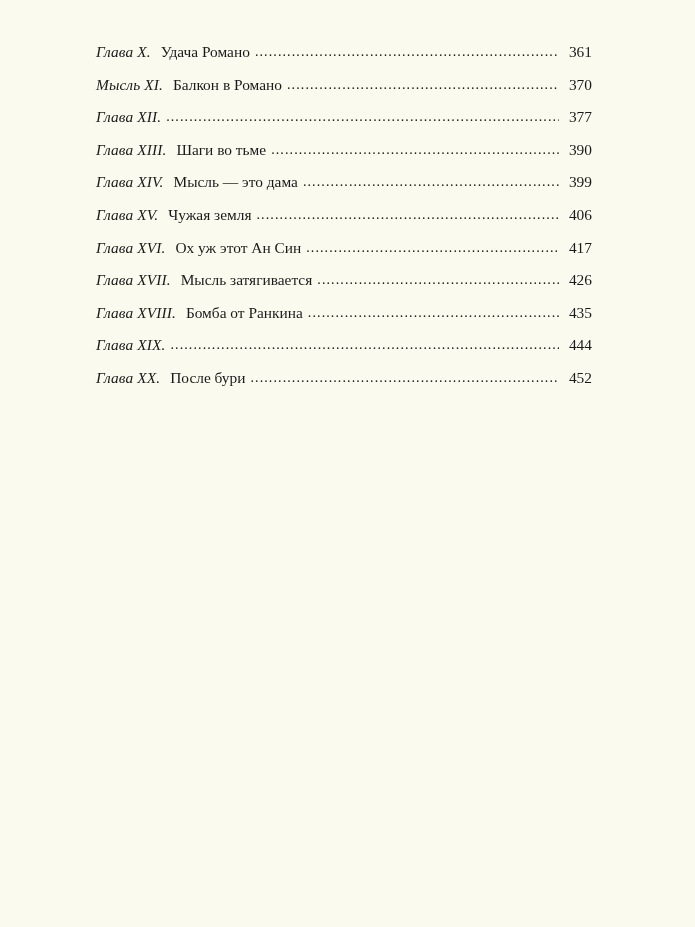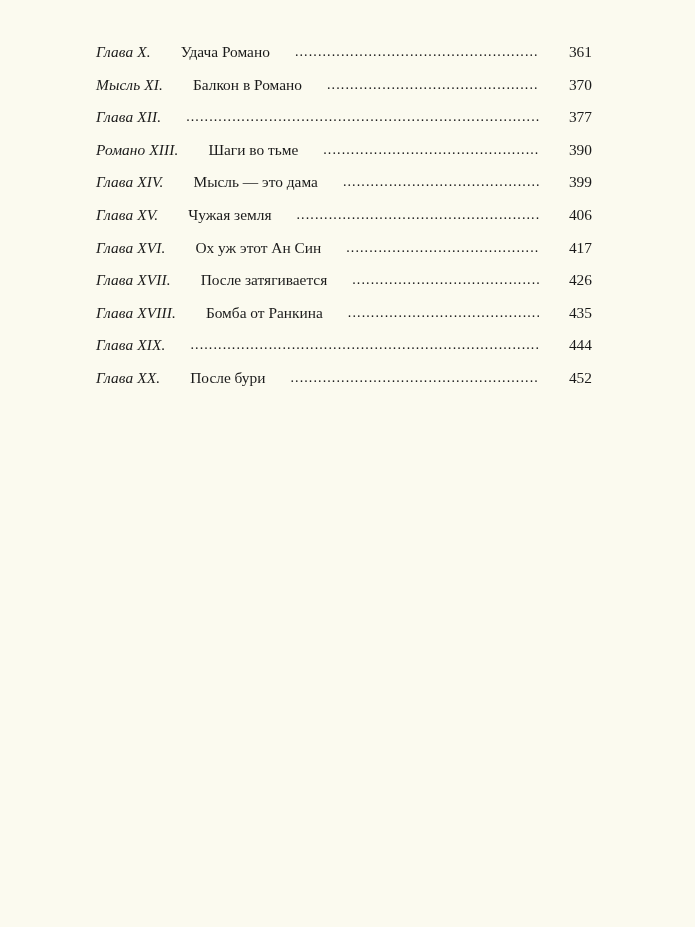--- a/index.html
+++ b/index.html
@@ -28,21 +28,20 @@
     width: 496px;
   }
   .toc-entry {
     display: flex;
     align-items: baseline;
     font-size: 15.4px;
     line-height: 19.6px;
     white-space: nowrap;
     margin: 0;
     padding: 0;
-    gap: 20px;
   }
   .entry-label {
     font-style: italic;
     font-size: 15.4px;
     letter-spacing: 0.1px;
   }
   .entry-title {
     font-style: normal;
     margin-left: 10px;
   }
@@ -85,21 +84,21 @@
       <span class="page-num">370</span>
     </div>
 
     <div class="toc-entry">
       <span class="entry-label">Глава XII.</span>
       <span class="dots">............................................................................................................................</span>
       <span class="page-num">377</span>
     </div>
 
     <div class="toc-entry">
-      <span class="entry-label">Романо XIII.</span>
+      <span class="entry-label">Глава XIII.</span>
       <span class="entry-title">Шаги во тьме</span>
       <span class="dots">............................................................................................................................</span>
       <span class="page-num">390</span>
     </div>
 
     <div class="toc-entry">
       <span class="entry-label">Глава XIV.</span>
       <span class="entry-title">Мысль — это дама</span>
       <span class="dots">............................................................................................................................</span>
       <span class="page-num">399</span>
@@ -114,21 +113,21 @@
 
     <div class="toc-entry">
       <span class="entry-label">Глава XVI.</span>
       <span class="entry-title">Ох уж этот Ан Син</span>
       <span class="dots">............................................................................................................................</span>
       <span class="page-num">417</span>
     </div>
 
     <div class="toc-entry">
       <span class="entry-label">Глава XVII.</span>
-      <span class="entry-title">После затягивается</span>
+      <span class="entry-title">Мысль затягивается</span>
       <span class="dots">............................................................................................................................</span>
       <span class="page-num">426</span>
     </div>
 
     <div class="toc-entry">
       <span class="entry-label">Глава XVIII.</span>
       <span class="entry-title">Бомба от Ранкина</span>
       <span class="dots">............................................................................................................................</span>
       <span class="page-num">435</span>
     </div>

